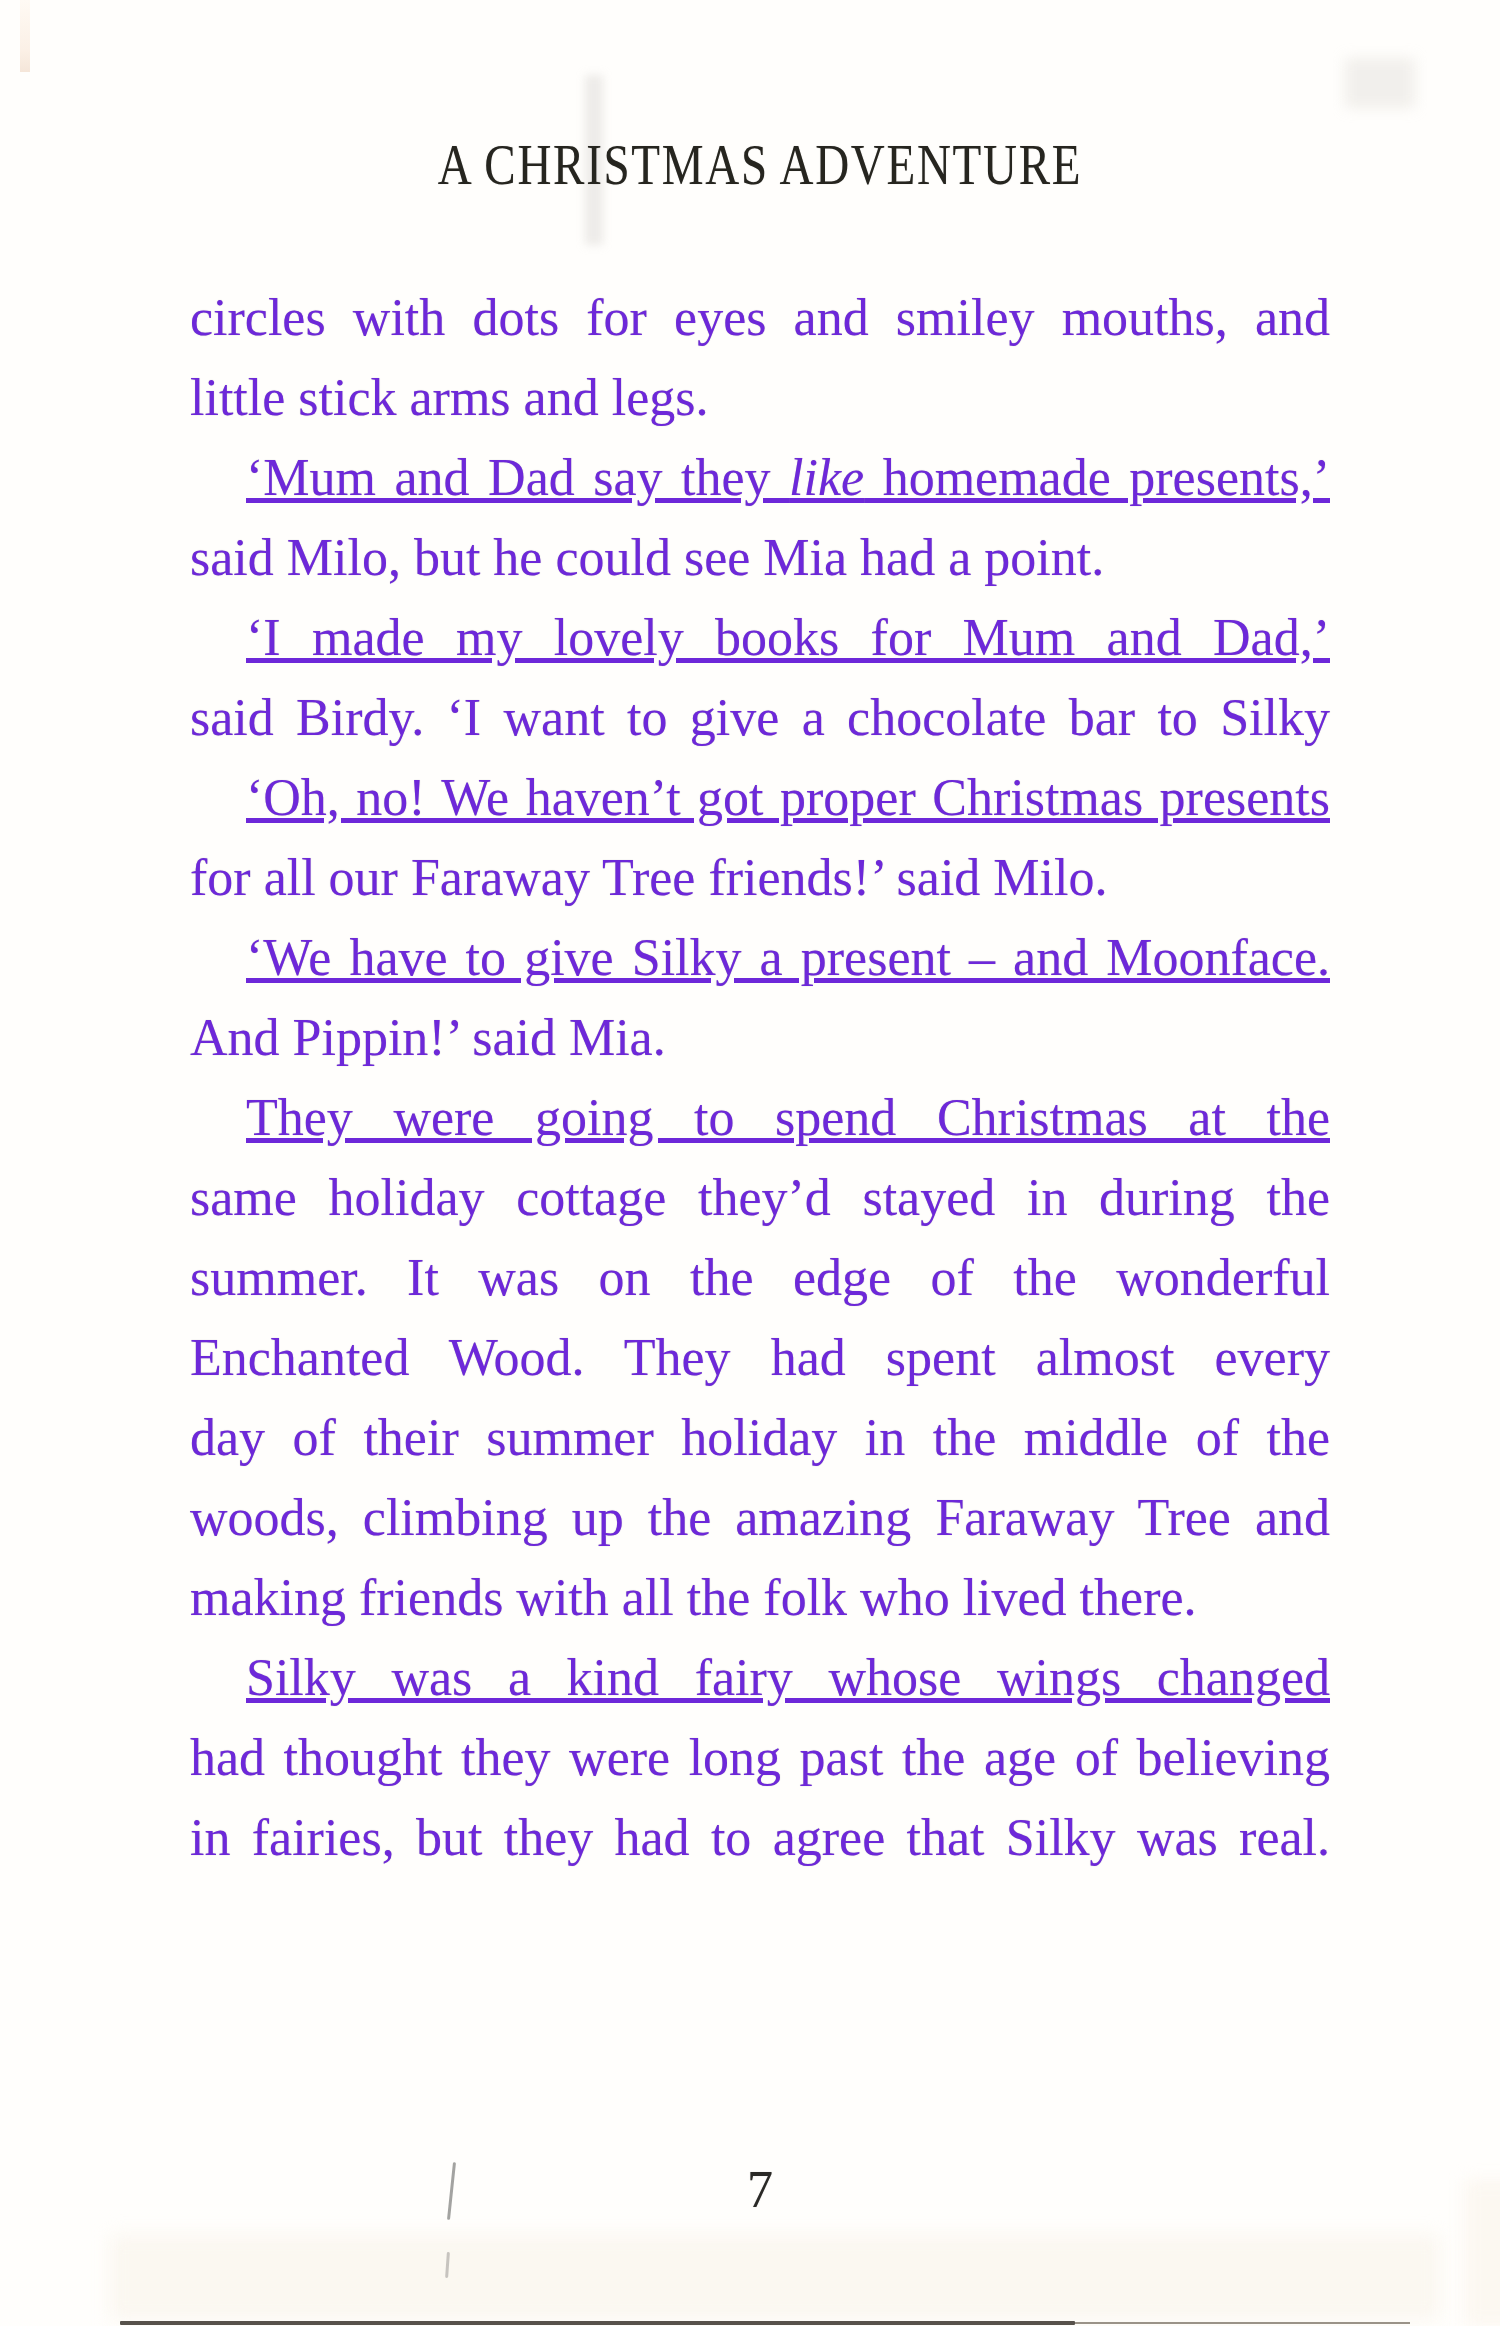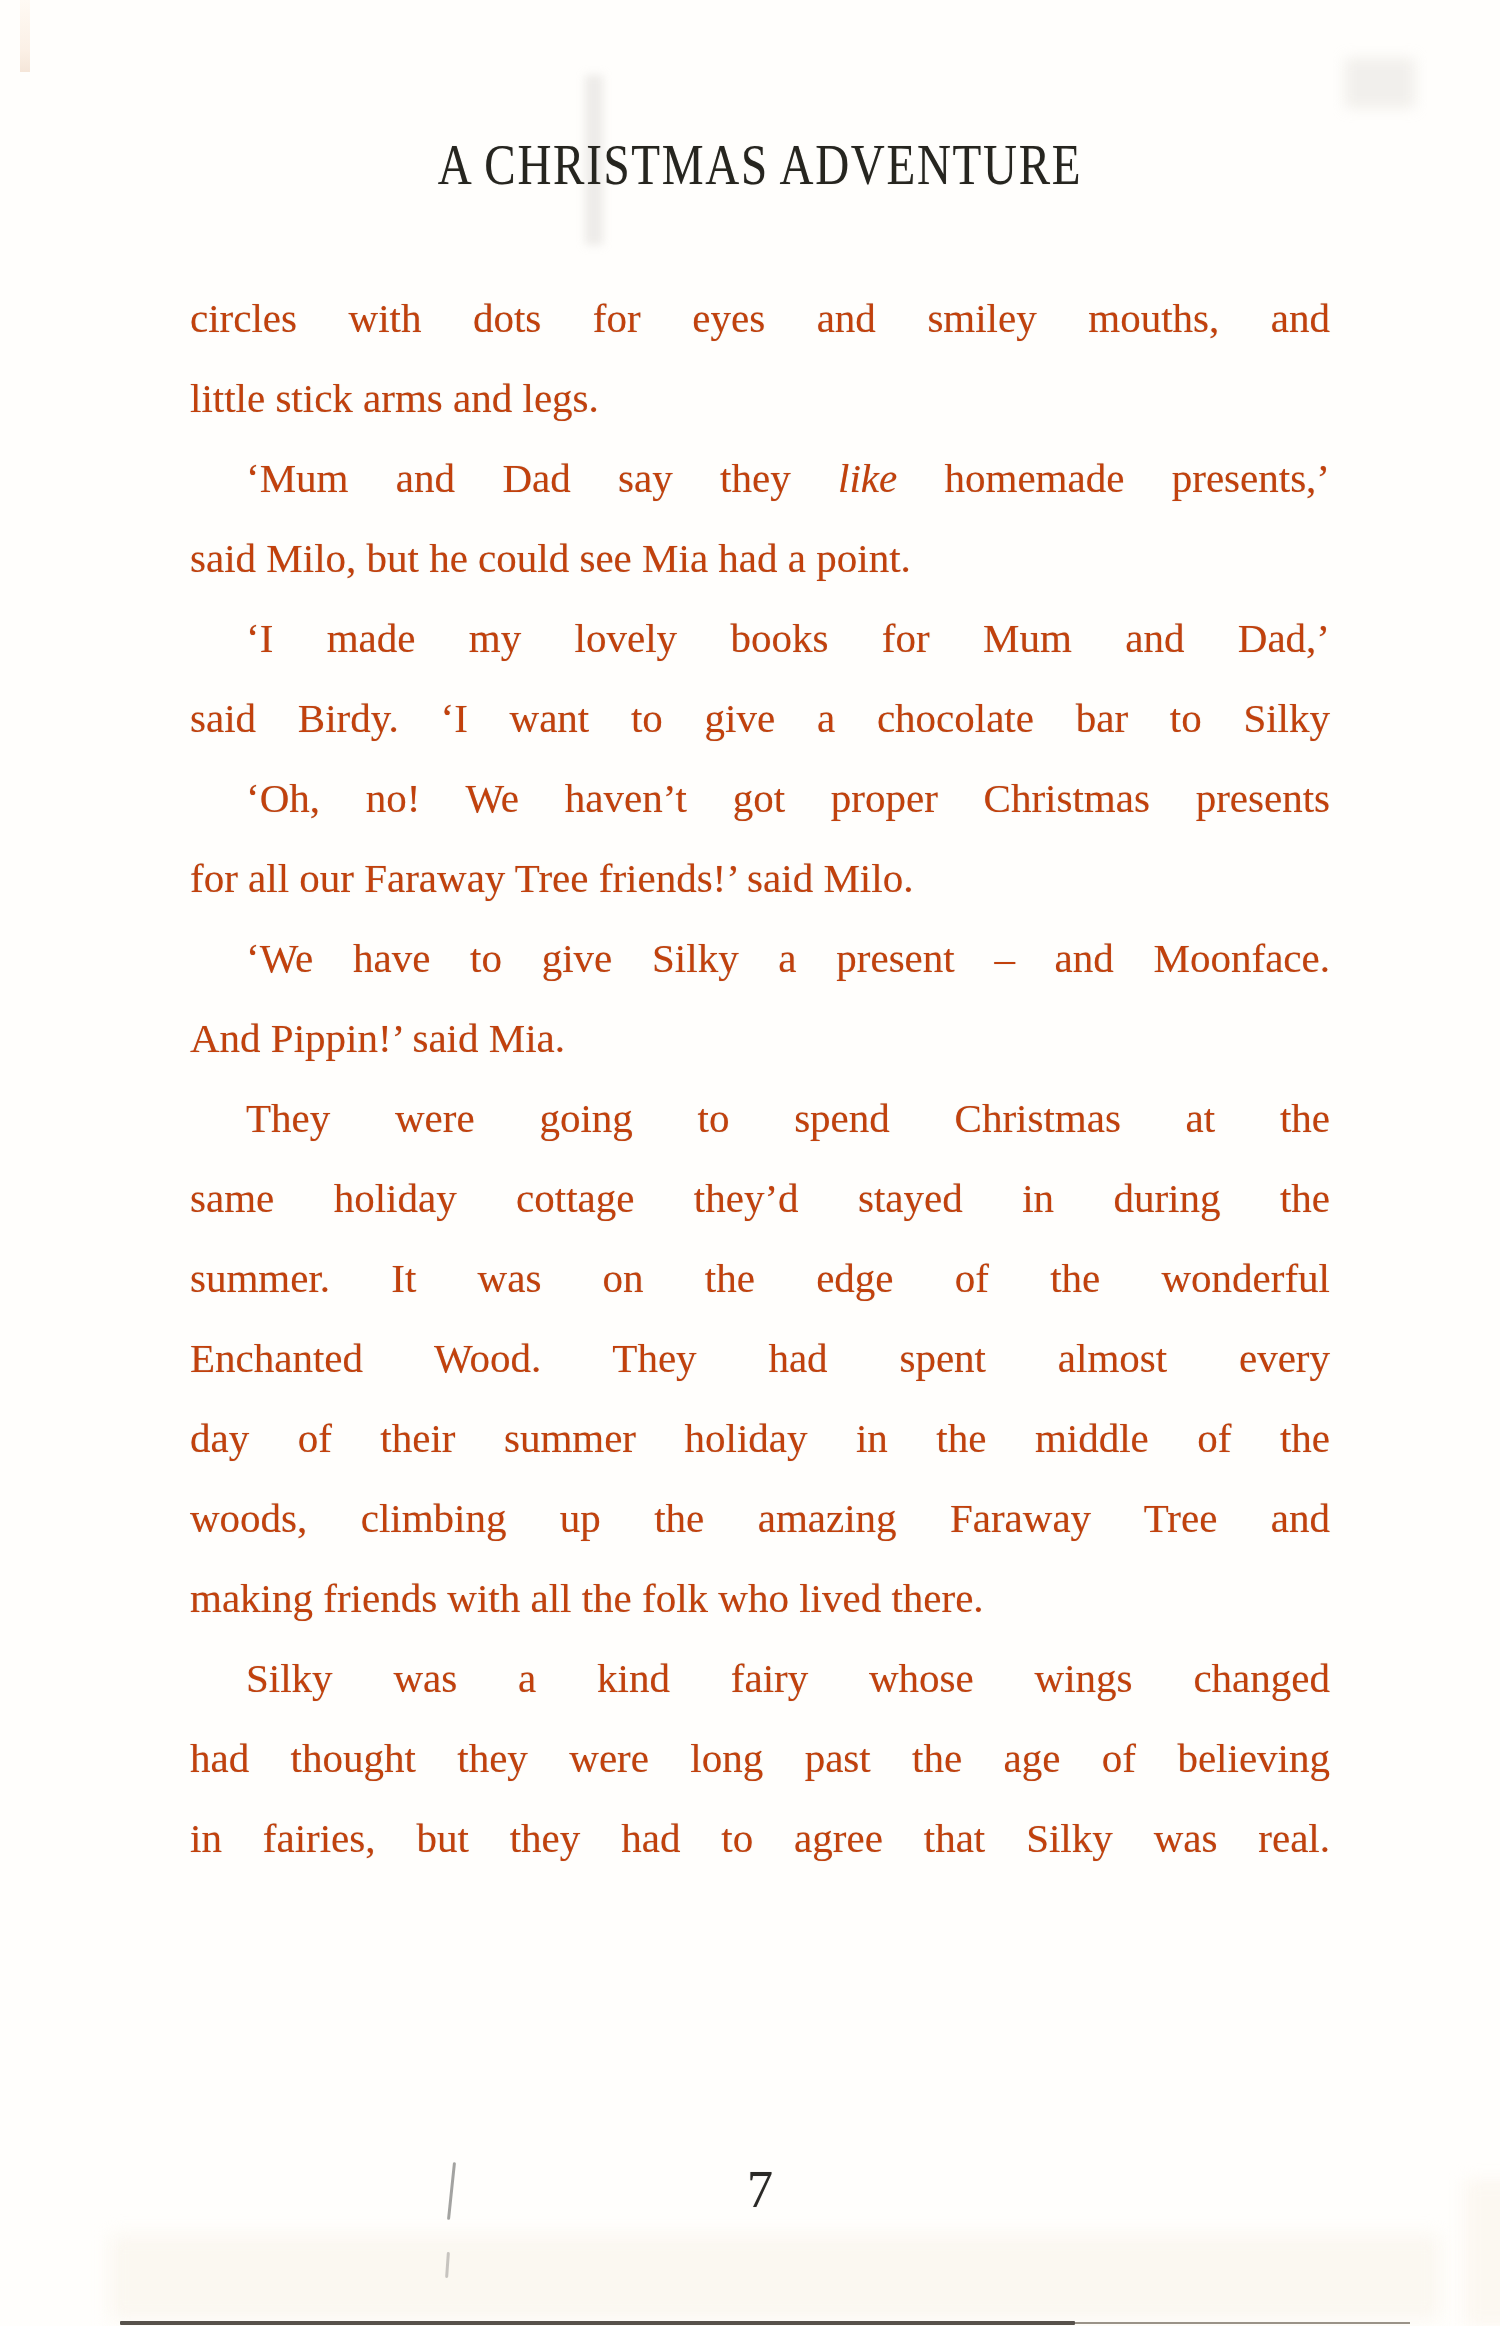--- a/index.html
+++ b/index.html
@@ -26,34 +26,34 @@
     text-align: center;
     color: #26251f;
     transform: scaleX(0.84);
     transform-origin: center;
     text-shadow: 0 0 1px rgba(40,40,40,0.30);
   }
   
   .text-block {
     position: absolute;
     left: 170px; top: 278px; width: 1140px;
-    font-size: 41px;
-    color: #c2410c;
+    font-size: 52px;
+    color: #6d28d9;
     text-shadow: 0 0 1px rgba(40,40,40,0.32);
   }
   .line {
     line-height: 80px;
     text-align: right;
     text-align-last: left;
   }
   .line.just {
     text-align: justify;
     text-align-last: justify;
   }
-  .line.indent { text-indent: 56px; }
+  .line.indent { text-indent: 56px; text-decoration: underline; }
   .it { font-style: italic; }
   
   .page-number {
     position: absolute;
     left: 170px; width: 1140px; top: 2160px;
     line-height: 60px;
     font-size: 52px;
     text-align: center;
     color: #2a2926;
     text-shadow: 0 0 1px rgba(40,40,40,0.30);

